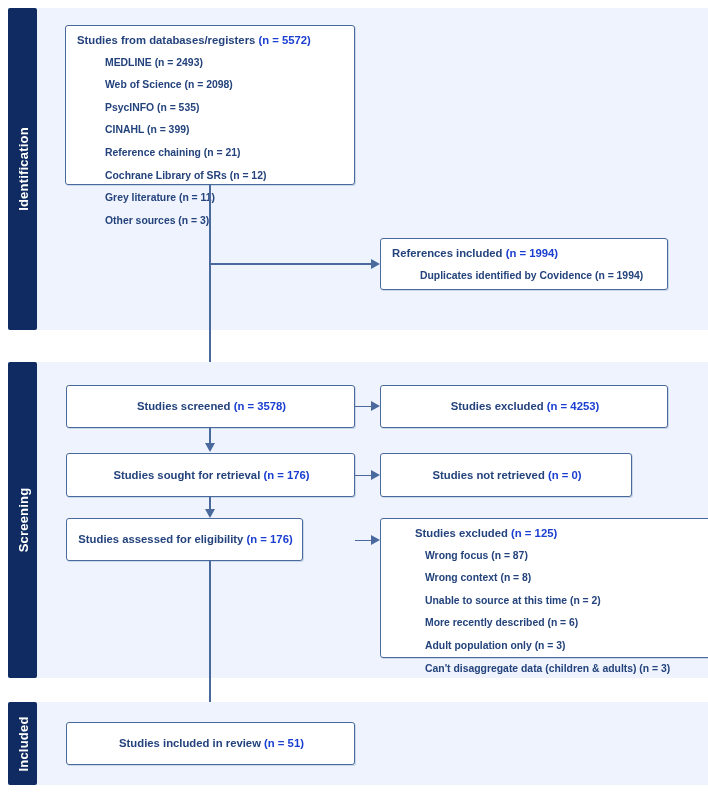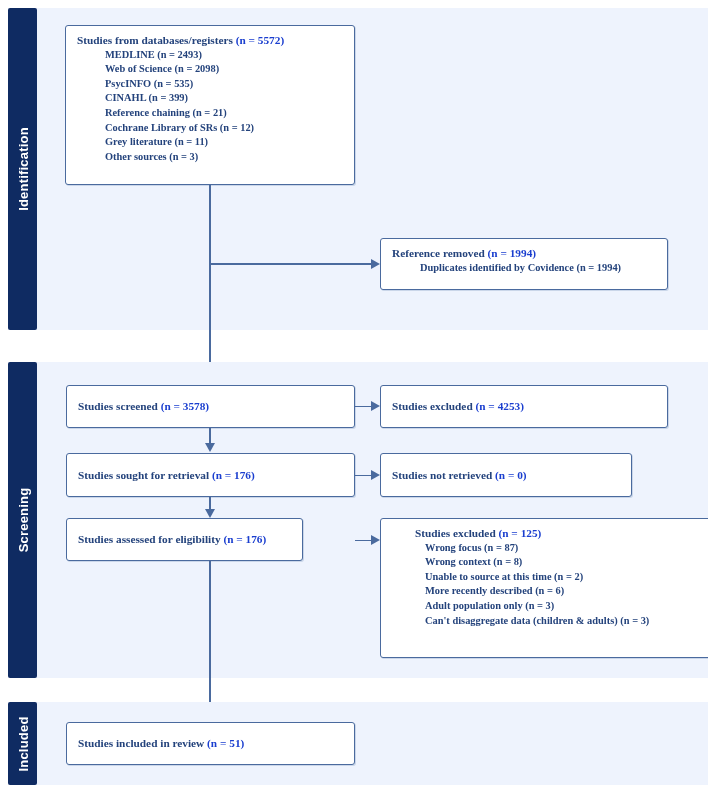--- a/index.html
+++ b/index.html
@@ -29,36 +29,35 @@
   }
 
   
   .box{
     position:absolute;
     background:#ffffff;
     border:1.6px solid #4a6a9e;
     border-radius:3px;
     box-sizing:border-box;
     box-shadow:1px 1px 0 rgba(120,150,190,.30);
-    font-family:Liberation Serif, serif;
   }
   .box-inner{
     padding:7px 9px 6px 11px;
     font-size:11.3px;
     line-height:14.6px;
     color:#2a4a86;
   }
   .hdr{font-weight:bold;color:#24437c;white-space:nowrap;}
   .num{color:#1a3ecf;font-weight:bold;}
   .sub{white-space:nowrap;font-weight:bold;color:#24437c;font-size:10.4px;}
   .sub-list{margin:0;padding:0;list-style:none;}
-  .sub-list li{white-space:nowrap;}
+  .sub-list li{white-space:nowrap;margin-top:8px;}
   .indent-lg{padding-left:28px;}
   .indent-sm{padding-left:10px;}
-  .vcenter{display:flex;align-items:center;height:100%;}
+  .vcenter{display:flex;align-items:center;height:100%;justify-content:center;}
   .vcenter .box-inner{padding-top:0;padding-bottom:0;}
 
   
   .vline{position:absolute;width:1.8px;background:#4a6a9e;}
   .hline{position:absolute;height:1.8px;background:#4a6a9e;}
   .arrow-down{
     position:absolute;width:0;height:0;
     border-left:5.5px solid transparent;
     border-right:5.5px solid transparent;
     border-top:9px solid #4a6a9e;
@@ -95,21 +94,21 @@
         <li class="sub">Cochrane Library of SRs (n = 12)</li>
         <li class="sub">Grey literature (n = 11)</li>
         <li class="sub">Other sources (n = 3)</li>
       </ul>
     </div>
   </div>
 
   <div class="box" style="left:380px;top:238px;width:288px;height:52px;">
     <div class="box-inner">
       <div>
-        <span class="hdr">Reference removed</span>
+        <span class="hdr">References included</span>
         <span class="num">(n = 1994)</span>
       </div>
       <ul class="sub-list indent-lg">
         <li class="sub">Duplicates identified by Covidence (n = 1994)</li>
       </ul>
     </div>
   </div>
 
   <div class="vline" style="left:209px;top:185px;height:192px;"></div>
   <div class="hline" style="left:209px;top:263px;width:163px;"></div>

